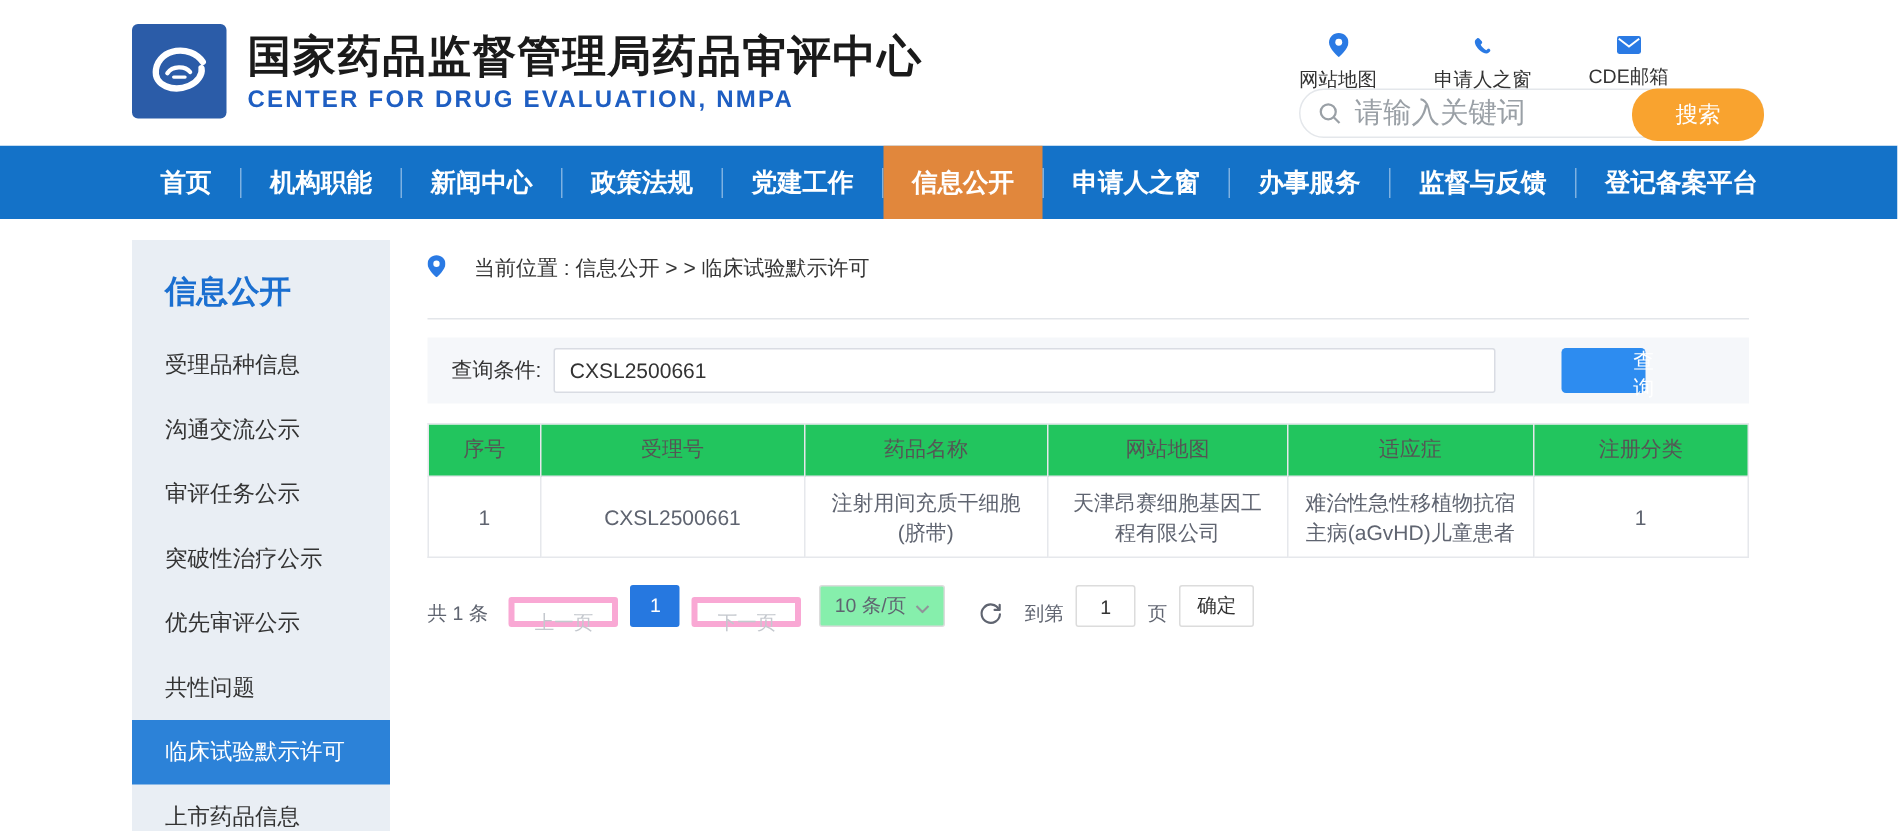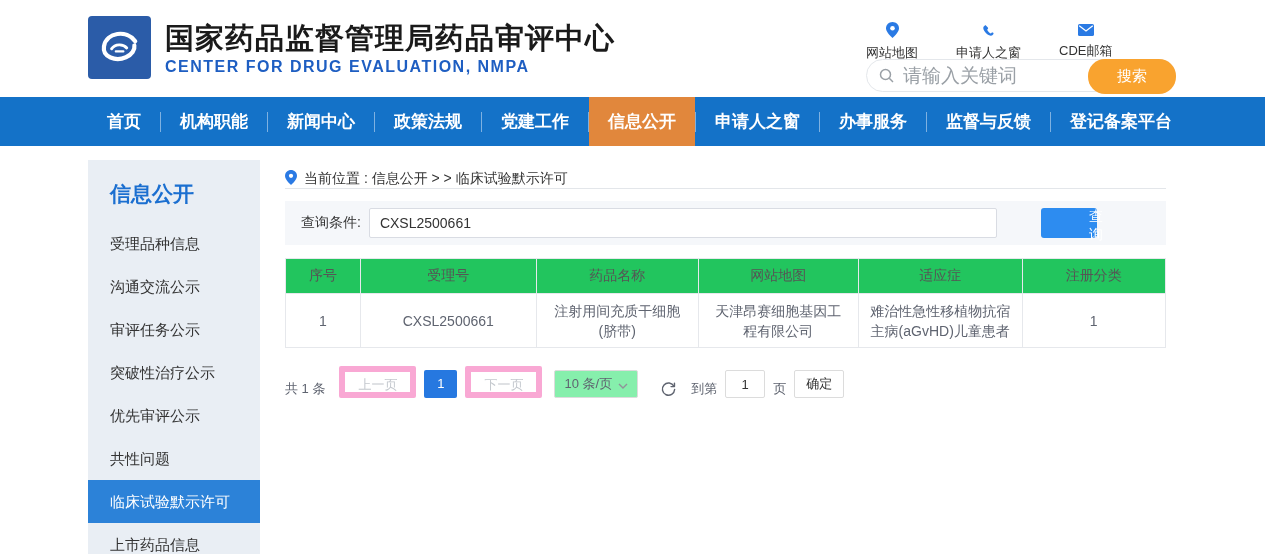--- a/index.html
+++ b/index.html
@@ -42,41 +42,41 @@
   .layout { display:flex; margin:14px 0 0 88px; width:1078px; height:394px; }
 
   .sidebar { width:172px; background:#E9EEF4; flex-shrink:0; }
   .sidebar-title { font-size:21px; font-weight:bold; color:#1B6FD0; padding:20px 0 14px 22px; }
   .side-item { height:43px; line-height:43px; padding-left:22px; font-size:15px; color:#333;
     cursor:pointer; }
   .side-item.active { background:#2C82D8; color:#fff; }
 
   .main { flex:1; padding-left:25px; }
 
-  .breadcrumb { display:flex; gap:7px; padding:10px 0 0 0;
+  .breadcrumb { display:flex; gap:19px; padding:10px 0 24px 0;
     border-bottom:1px solid #E3E6EA; font-size:14px; color:#333; }
 
   .query-panel { margin-top:12px; height:44px; background:#F5F7FA; display:flex; align-items:center; }
   .query-label { font-size:14px; color:#333; margin-left:16px; }
   .query-input { width:628px; height:30px; border:1px solid #D9DCE3; border-radius:2px;
     margin-left:8px; padding-left:10px; font-size:14px; color:#333; outline:none;
     font-family:"Liberation Sans","DejaVu Sans",sans-serif; }
   .query-btn { width:56px; height:30px; margin-left:44px; background:#2D8CF0; color:#fff;
     border:none; border-radius:3px; font-size:14px; cursor:pointer;
     font-family:"Liberation Sans","DejaVu Sans",sans-serif;padding-left:48px; }
 
   table.results { width:100%; margin-top:13px; border-collapse:collapse; table-layout:fixed; }
   .results th { background:#22c55e; border:1px solid #E6E8EC; height:35px; font-size:14px;
     font-weight:normal; color:#555; text-align:center; }
   .results td { border:1px solid #E6E8EC; height:54px; font-size:14px; color:#5f6470;
     text-align:center; padding:4px 10px; line-height:20px; background:#fff; }
 
   .pager { margin-top:18px; display:flex; align-items:flex-end; font-size:13px; color:#5f6470; }
   .pager .total { margin-right:10px; }
-  .pg-btn { height:32px; line-height:26px; padding:0 13px; border:6px solid #f9a8d4;
+  .pg-btn { height:20px; line-height:26px; padding:0 13px; border:4px solid #f9a8d4;
     border-radius:2px; background:#fff; margin:0 4px; cursor:default; }
   .pg-btn.disabled { color:#C4C8CE; }
   .pg-num { height:28px; width:33px; line-height:28px; text-align:center; background:#2678E0;
     color:#fff; border-radius:2px; margin:0 4px; cursor:pointer; }
   .pg-select { height:28px; border:1px solid #DCDCDC; border-radius:2px; background:#86efac;
     display:flex; align-items:center; gap:6px; padding:0 9px; margin:0 8px; cursor:pointer; }
   .pg-refresh { margin:0 14px; display:flex; align-items:center; cursor:pointer; }
   .pg-goto-input { width:40px; height:28px; border:1px solid #DCDCDC; border-radius:2px;
     text-align:center; font-size:13px; color:#333; margin:0 8px; outline:none;
     font-family:"Liberation Sans","DejaVu Sans",sans-serif; }

